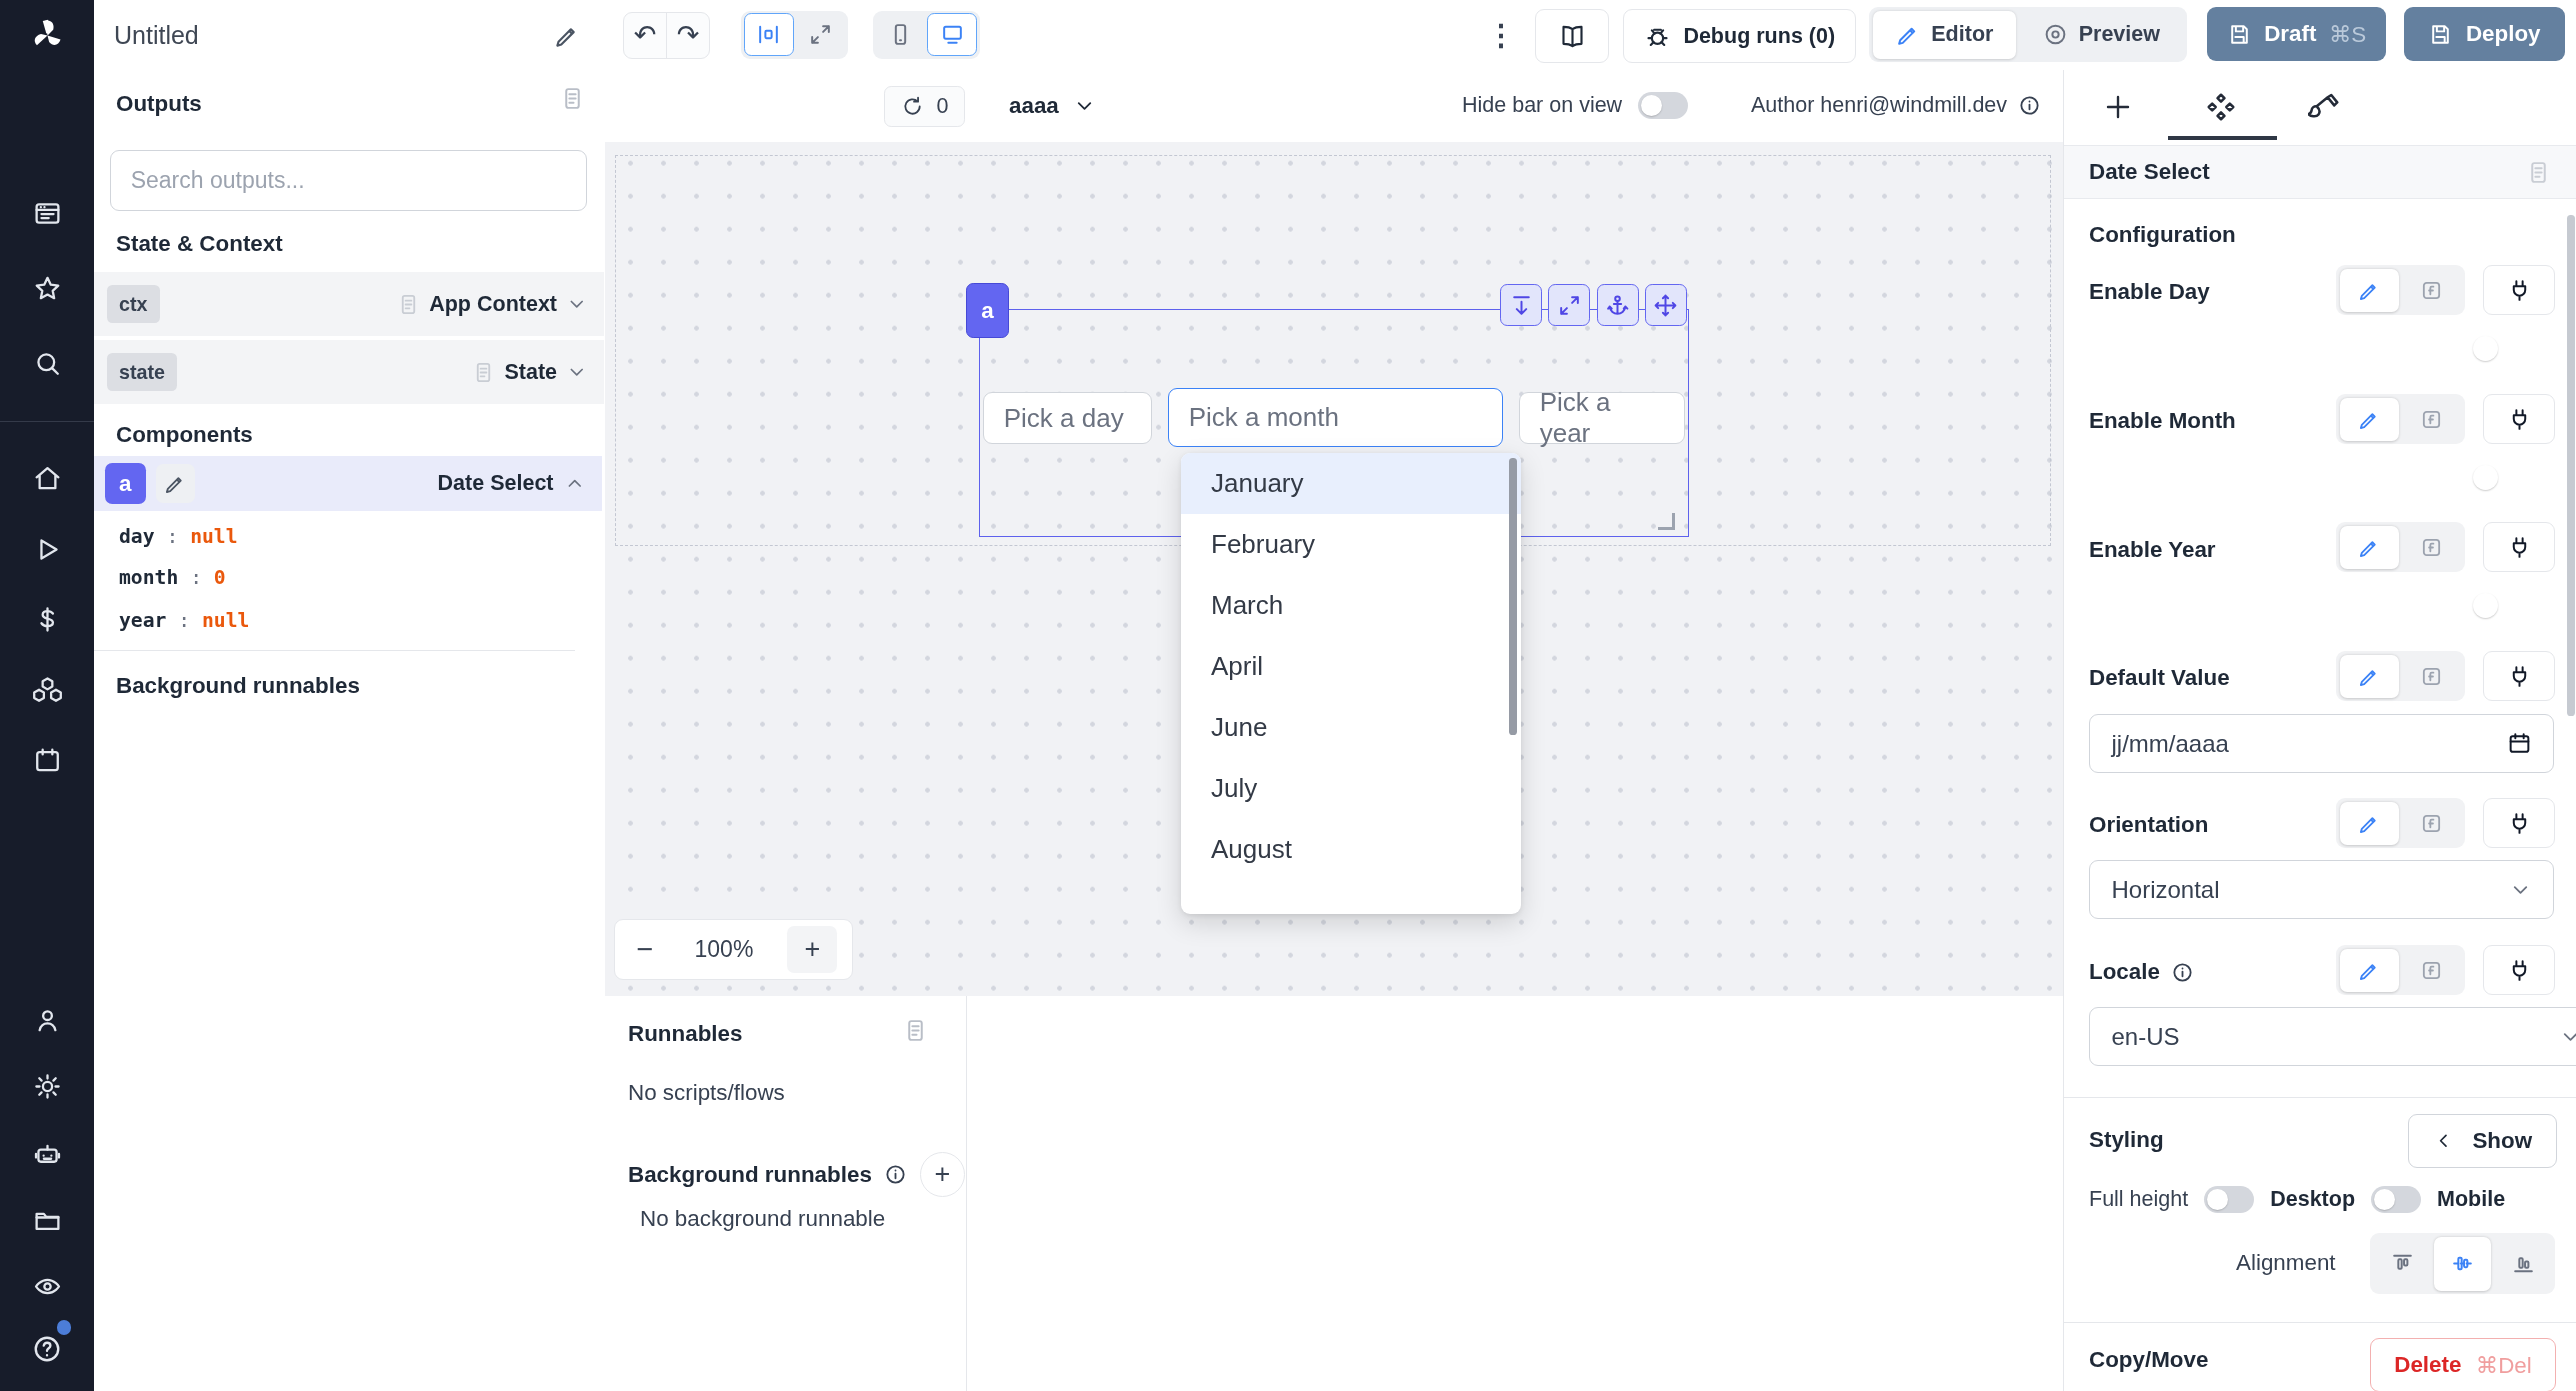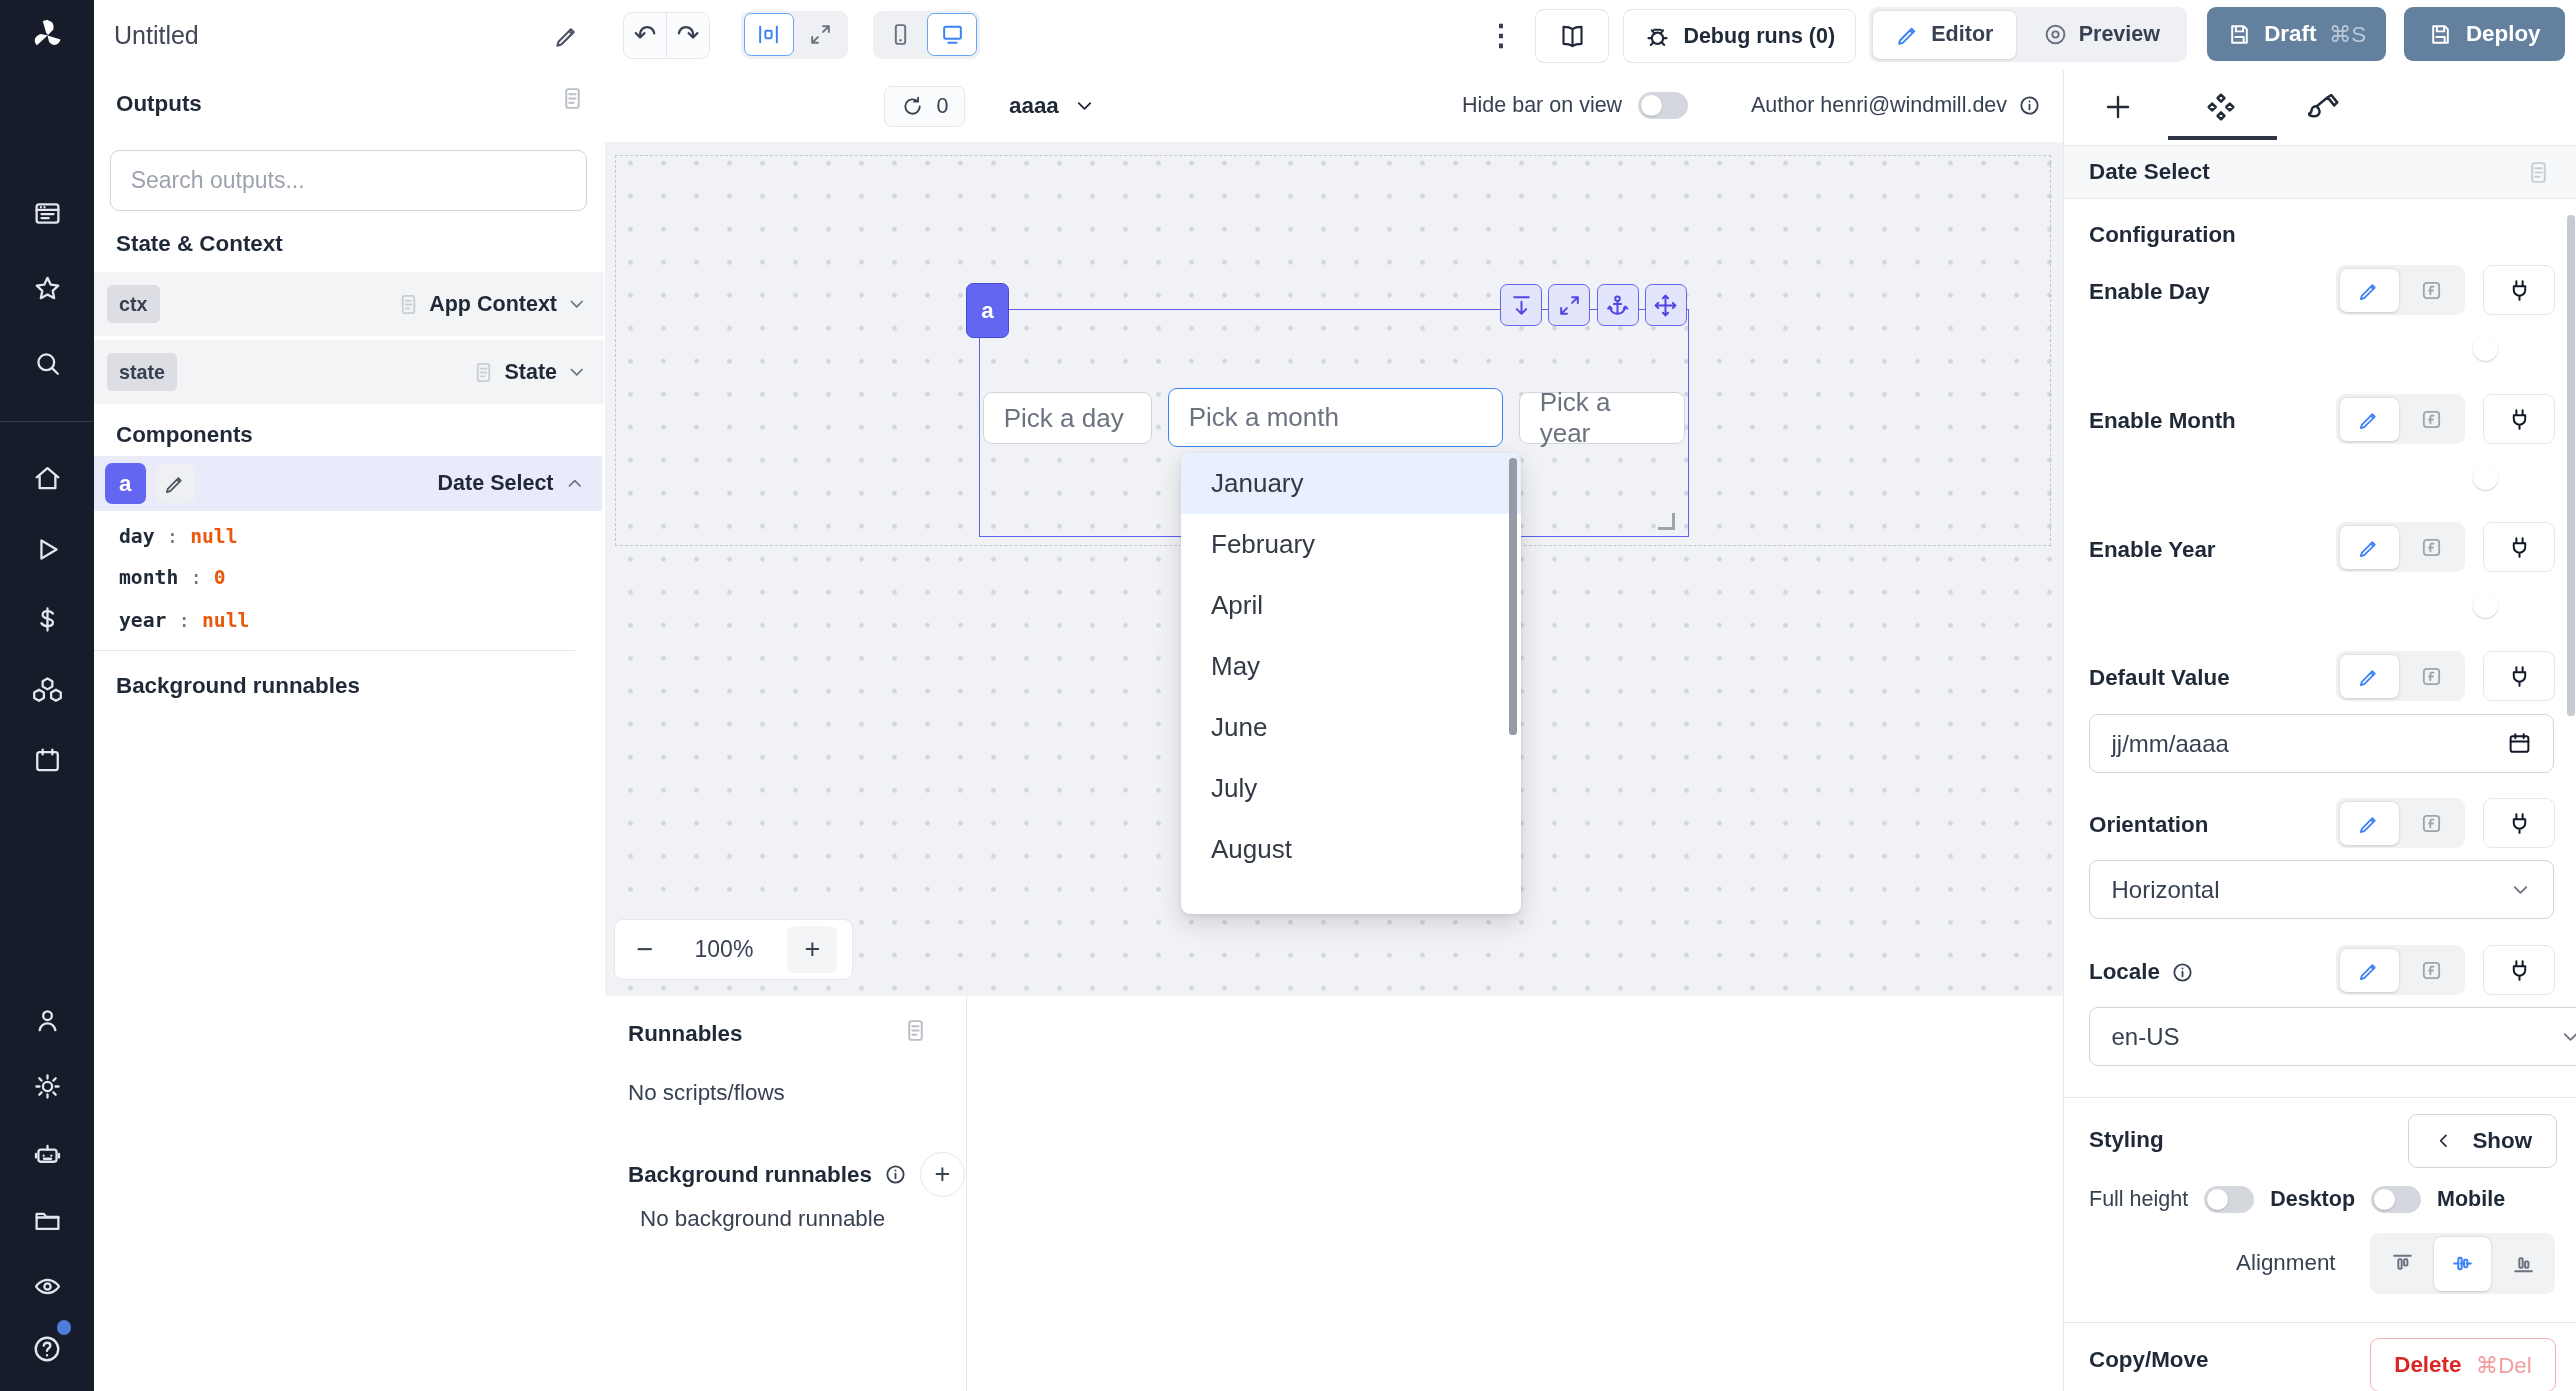--- a/index.html
+++ b/index.html
@@ -420,22 +420,22 @@
       <span>Pick a year</span>
     </div>
 
   
   <div class="abs" style="left:1658px;top:513px;width:14.3px;height:14.3px;border-right:3.6px solid #9ca3af;border-bottom:3.6px solid #9ca3af;"></div>
 
   
   <div class="abs dropdown" style="left:1168px;top:453px;width:340px;height:461px;z-index:5;">
     <div class="it hl">January</div>
     <div class="it">February</div>
+    <div class="it">March</div>
     <div class="it">April</div>
-    <div class="it">May</div>
     <div class="it">June</div>
     <div class="it">July</div>
     <div class="it">August</div>
     <div class="abs scrollbar" style="right:4.5px;top:4.5px;width:8px;height:277px;background:#969ba5;"></div>
   </div>
 
   
   <div class="abs zoomctl" style="left:614px;top:919px;width:208px;height:59px;">
     <span style="font-size:29px;color:#374151;padding:0 7.2px;">−</span>
     <span>100%</span>

